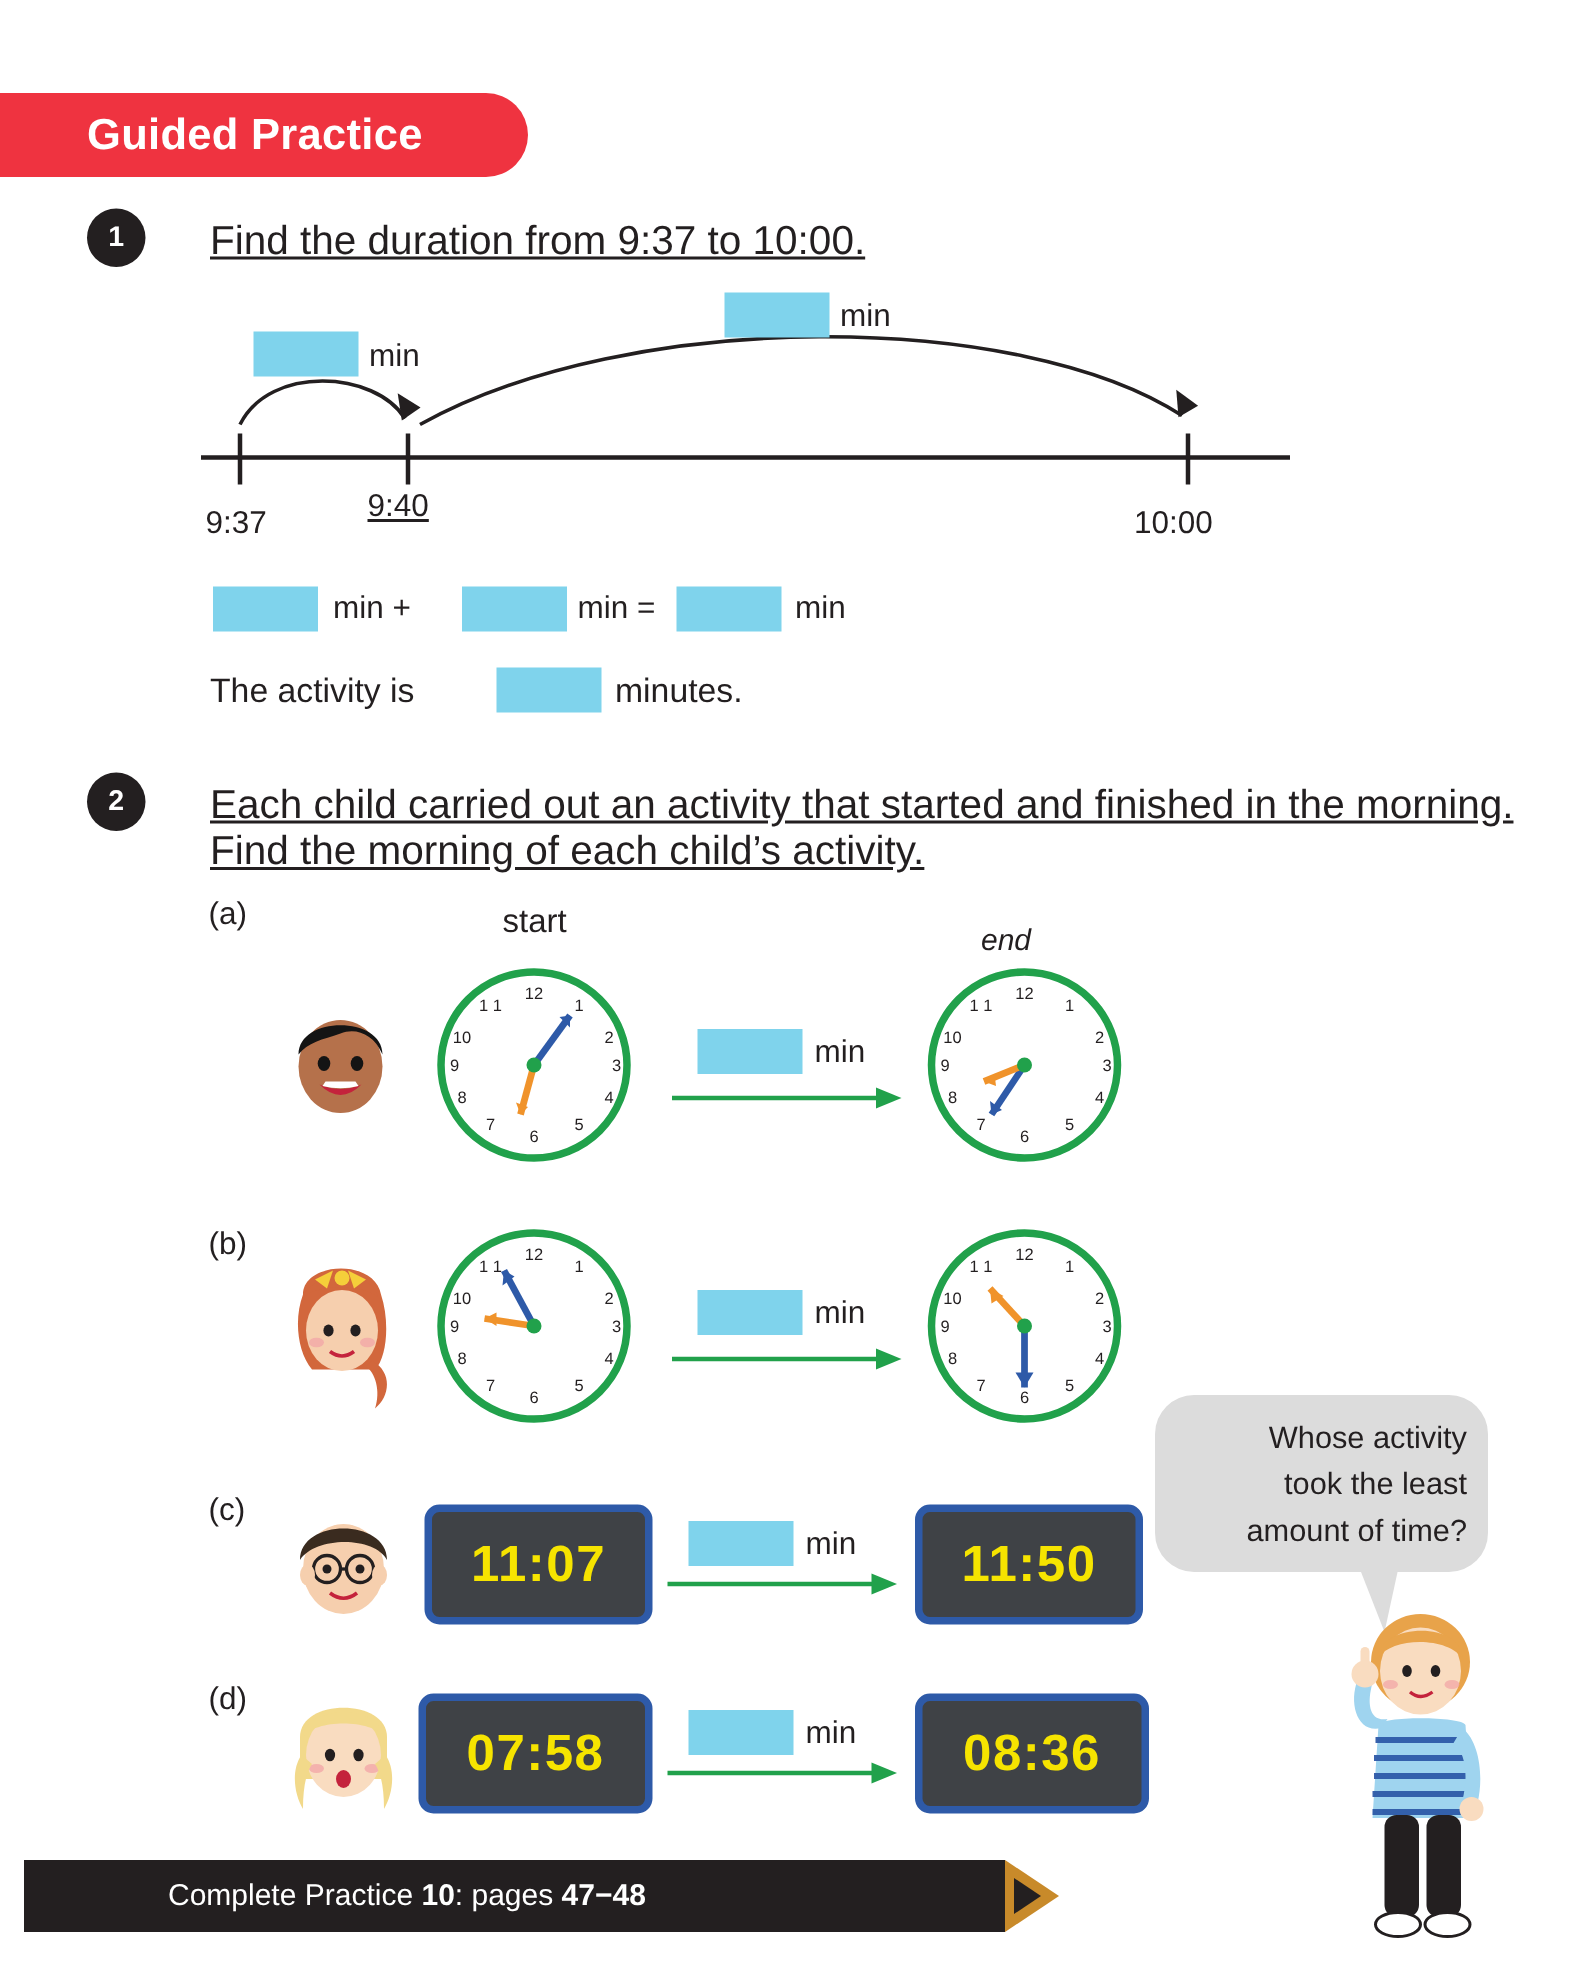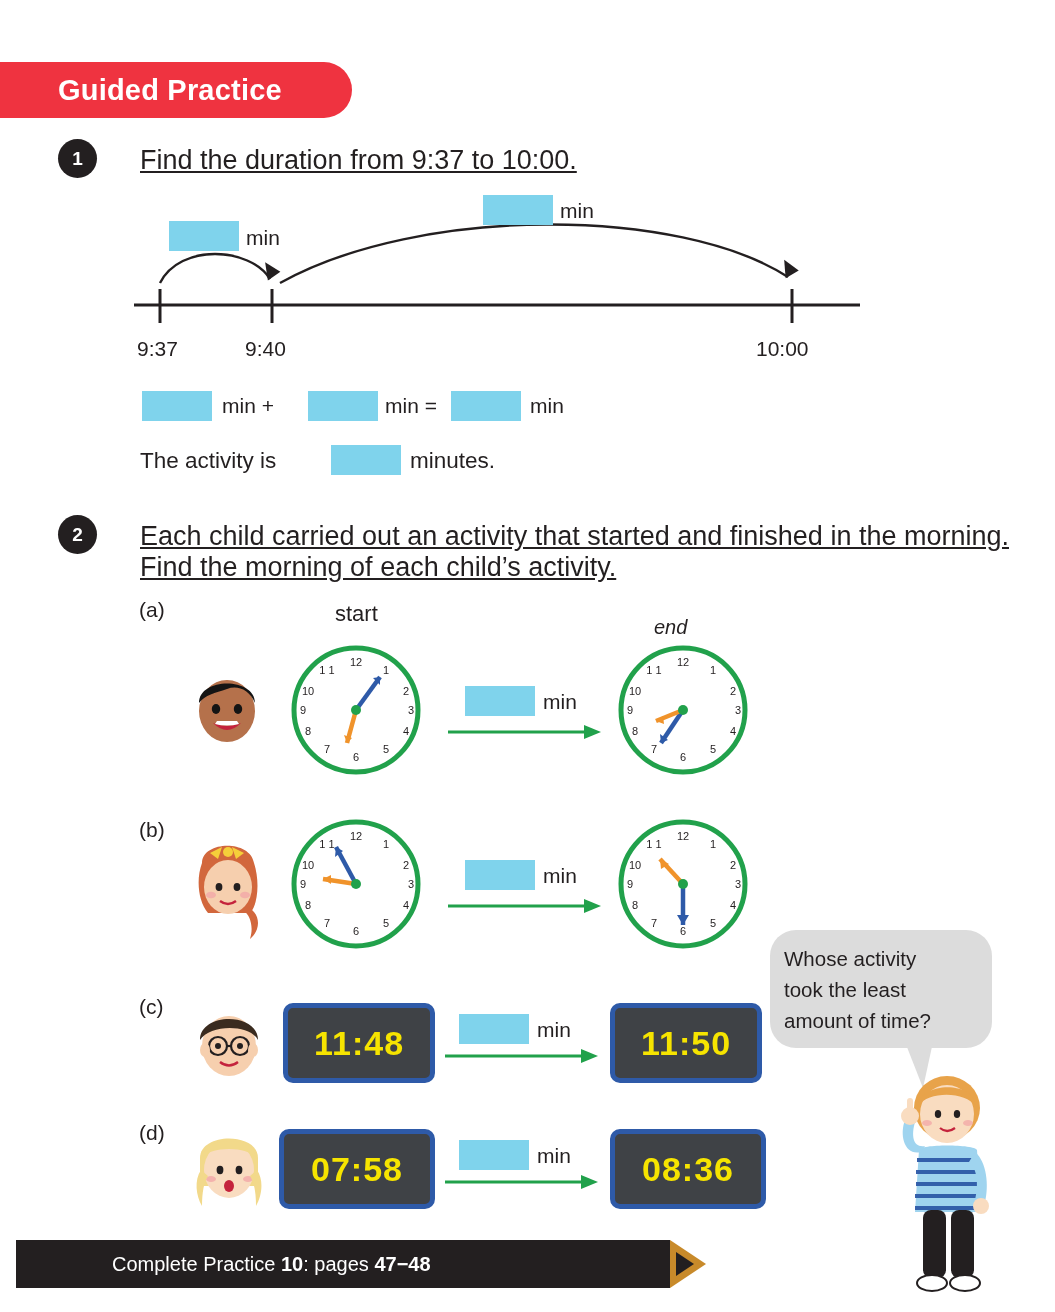--- a/index.html
+++ b/index.html
@@ -93,21 +93,21 @@
     letter-spacing: 1px;
   }
 
   
   .bubble {
     position: absolute;
     background: #dcdcdc;
     border-radius: 26px;
     display: flex;
     flex-direction: column;
-    align-items: flex-start;
+    align-items: flex-end;
     justify-content: center;
     text-align: center;
     font-size: 20.5px;
     line-height: 31px;
     color: #231f20;
     padding: 10px 14px;
     box-sizing: border-box;
   }
   .bubble-tail {
     position: absolute;
@@ -180,21 +180,21 @@
   <polygon points="668,94 656,80 674,80" fill="#231f20" transform="rotate(36 668 90)"></polygon>
 </svg>
 
 <div class="blank" style="left:169px; top:221px; width:70px; height:30px;"></div>
 <div class="lbl" style="left:246px; top:226px;">min</div>
 
 <div class="blank" style="left:483px; top:195px; width:70px; height:30px;"></div>
 <div class="lbl" style="left:560px; top:199px;">min</div>
 
 <div class="lbl" style="left:137px; top:337px;">9:37</div>
-<div class="lbl" style="left:245px; top:337px;">9:40</div>
+<div class="lbl" style="left:245px; top:326px;text-decoration:underline;">9:40</div>
 <div class="lbl" style="left:756px; top:337px;">10:00</div>
 
 <div class="blank" style="left:142px; top:391px; width:70px; height:30px;"></div>
 <div class="lbl" style="left:222px; top:394px;">min +</div>
 <div class="blank" style="left:308px; top:391px; width:70px; height:30px;"></div>
 <div class="lbl" style="left:385px; top:394px;">min =</div>
 <div class="blank" style="left:451px; top:391px; width:70px; height:30px;"></div>
 <div class="lbl" style="left:530px; top:394px;">min</div>
 
 <div class="lbl" style="left:140px; top:448px; font-size:22.5px;">The activity is</div>
@@ -350,21 +350,21 @@
   <circle cx="26" cy="46" r="9" fill="none" stroke="#231f20" stroke-width="2.2"></circle>
   <circle cx="48" cy="46" r="9" fill="none" stroke="#231f20" stroke-width="2.2"></circle>
   <line x1="35" y1="46" x2="39" y2="46" stroke="#231f20" stroke-width="2.2"></line>
   <circle cx="26" cy="46" r="3" fill="#231f20"></circle>
   <circle cx="48" cy="46" r="3" fill="#231f20"></circle>
   <path d="M28 62 Q37 69 46 62" fill="none" stroke="#c4233c" stroke-width="2.4"></path>
   <ellipse cx="13" cy="50" rx="5" ry="7" fill="#f6cfae"></ellipse>
   <ellipse cx="61" cy="50" rx="5" ry="7" fill="#f6cfae"></ellipse>
 </svg>
 
-<div class="digital" style="left:283px; top:1003px; width:142px; height:70px;">11:48</div>
+<div class="digital" style="left:283px; top:1003px; width:142px; height:70px;">11:07</div>
 <div class="blank" style="left:459px; top:1014px; width:70px; height:30px;"></div>
 <div class="lbl" style="left:537px; top:1018px;">min</div>
 <svg style="position:absolute; left:443px; top:1046px;" width="160" height="20">
   <line x1="2" y1="10" x2="140" y2="10" stroke="#21a14b" stroke-width="3"></line>
   <polygon points="155,10 138,3 138,17" fill="#21a14b"></polygon>
 </svg>
 <div class="digital" style="left:610px; top:1003px; width:142px; height:70px;">11:50</div>
 
 <div class="lbl" style="left:139px; top:1121px;">(d)</div>
 

